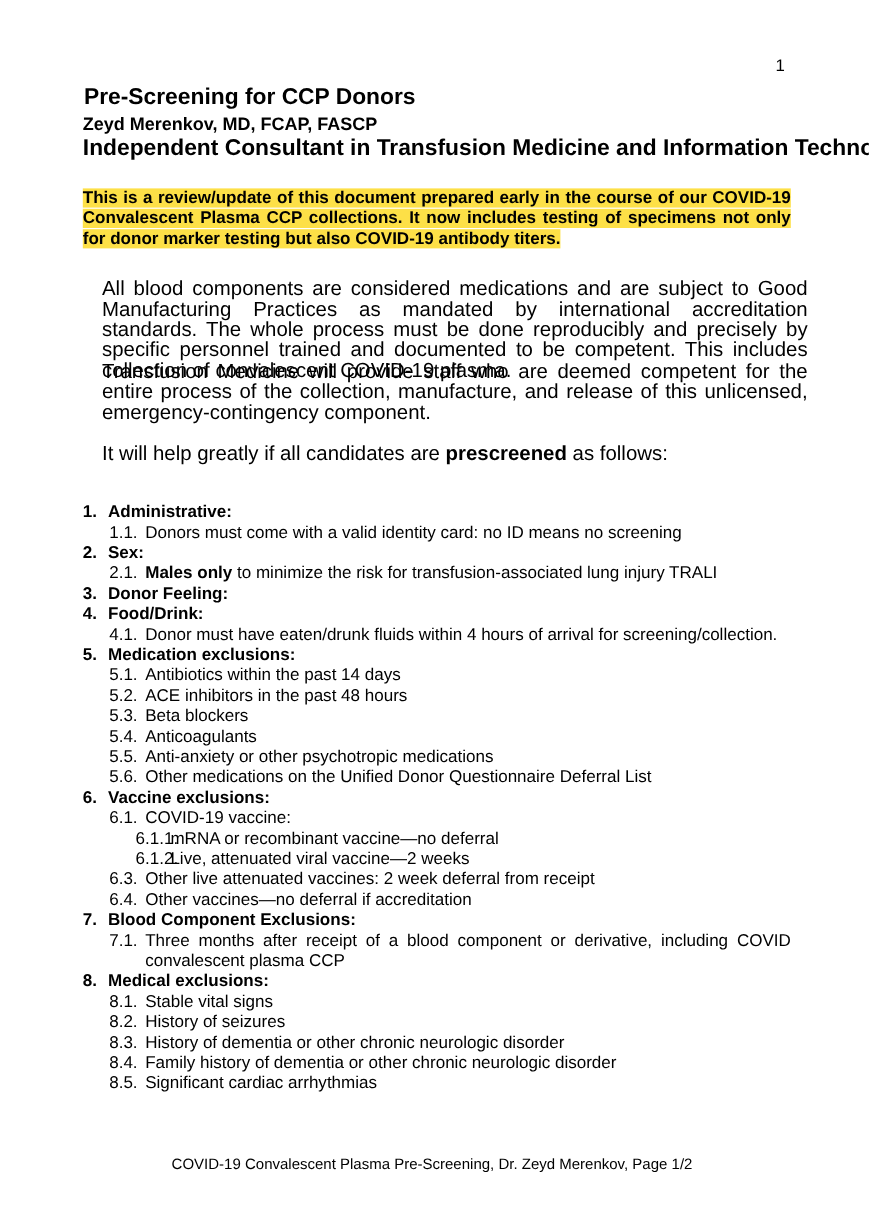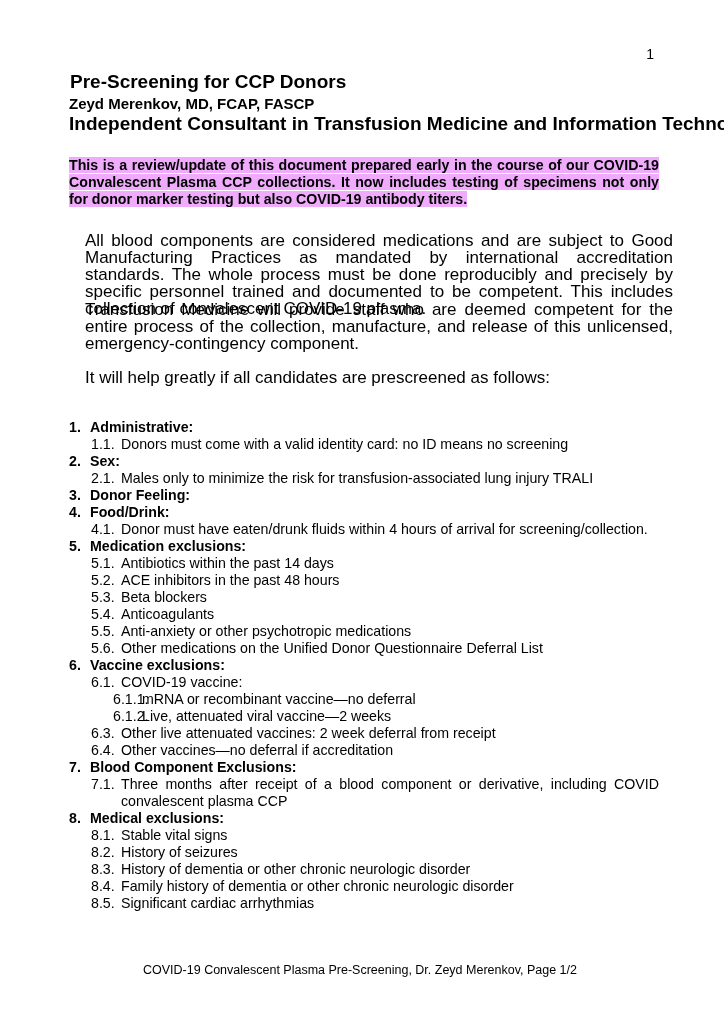--- a/index.html
+++ b/index.html
@@ -4,35 +4,35 @@
 <style>
   html, body { margin: 0; padding: 0; background: #ffffff; }
   body { width: 724px; height: 1023px; position: relative; overflow: hidden;
          font-family: "Liberation Sans", sans-serif; color: #000; }
   .page-number { position: absolute; top: 46px; right: 70px; font-size: 14px; }
   .title { position: absolute; left: 69px; top: 70px; font-size: 19px; font-weight: bold; margin: 1px; }
   .author { position: absolute; left: 69px; top: 95px; font-size: 15px; font-weight: bold; }
   .affil { position: absolute; left: 69px; top: 113px; font-size: 19px; font-weight: bold; white-space: nowrap; }
   .highlight { position: absolute; left: 69px; top: 157px; width: 590px; font-size: 14.2px;
                font-weight: bold; line-height: 17px; text-align: justify; }
-  .highlight span { background: #f0abfc; }
+  .highlight span { background: #fde047; }
   .para { position: absolute; left: 85px; width: 588px; font-size: 17px; line-height: 17px;
           text-align: justify; margin: 0; }
   .para.p1 { top: 232px; }
   .para.p2 { top: 301px; }
   .para.p3 { top: 369px; }
   .list { position: absolute; left: 69px; top: 419px; width: 590px; font-size: 14.2px; line-height: 17px; }
   .sec { position: relative; }
   .sec-head { font-weight: bold; padding-left: 21px; position: relative; }
   .sec-num { position: absolute; left: 0; top: 0; }
   .item { position: relative; padding-left: 52px; text-align: justify; }
   .item-num { position: absolute; left: 22px; top: 0; }
   .subitem { position: relative; padding-left: 73px; }
   .subitem-num { position: absolute; left: 44px; top: 0; }
-  .bold { font-weight: normal; }
+  .bold { font-weight: bold; }
   .footer { position: absolute; top: 963px; left: 0; width: 720px; text-align: center; font-size: 12.5px; }
 </style>
 </head>
 <body>
 
 <div class="page-number">1</div>
 <h1 class="title">Pre-Screening for CCP Donors</h1>
 <div class="author">Zeyd Merenkov, MD, FCAP, FASCP</div>
 <div class="affil">Independent Consultant in Transfusion Medicine and Information Technology</div>
 

